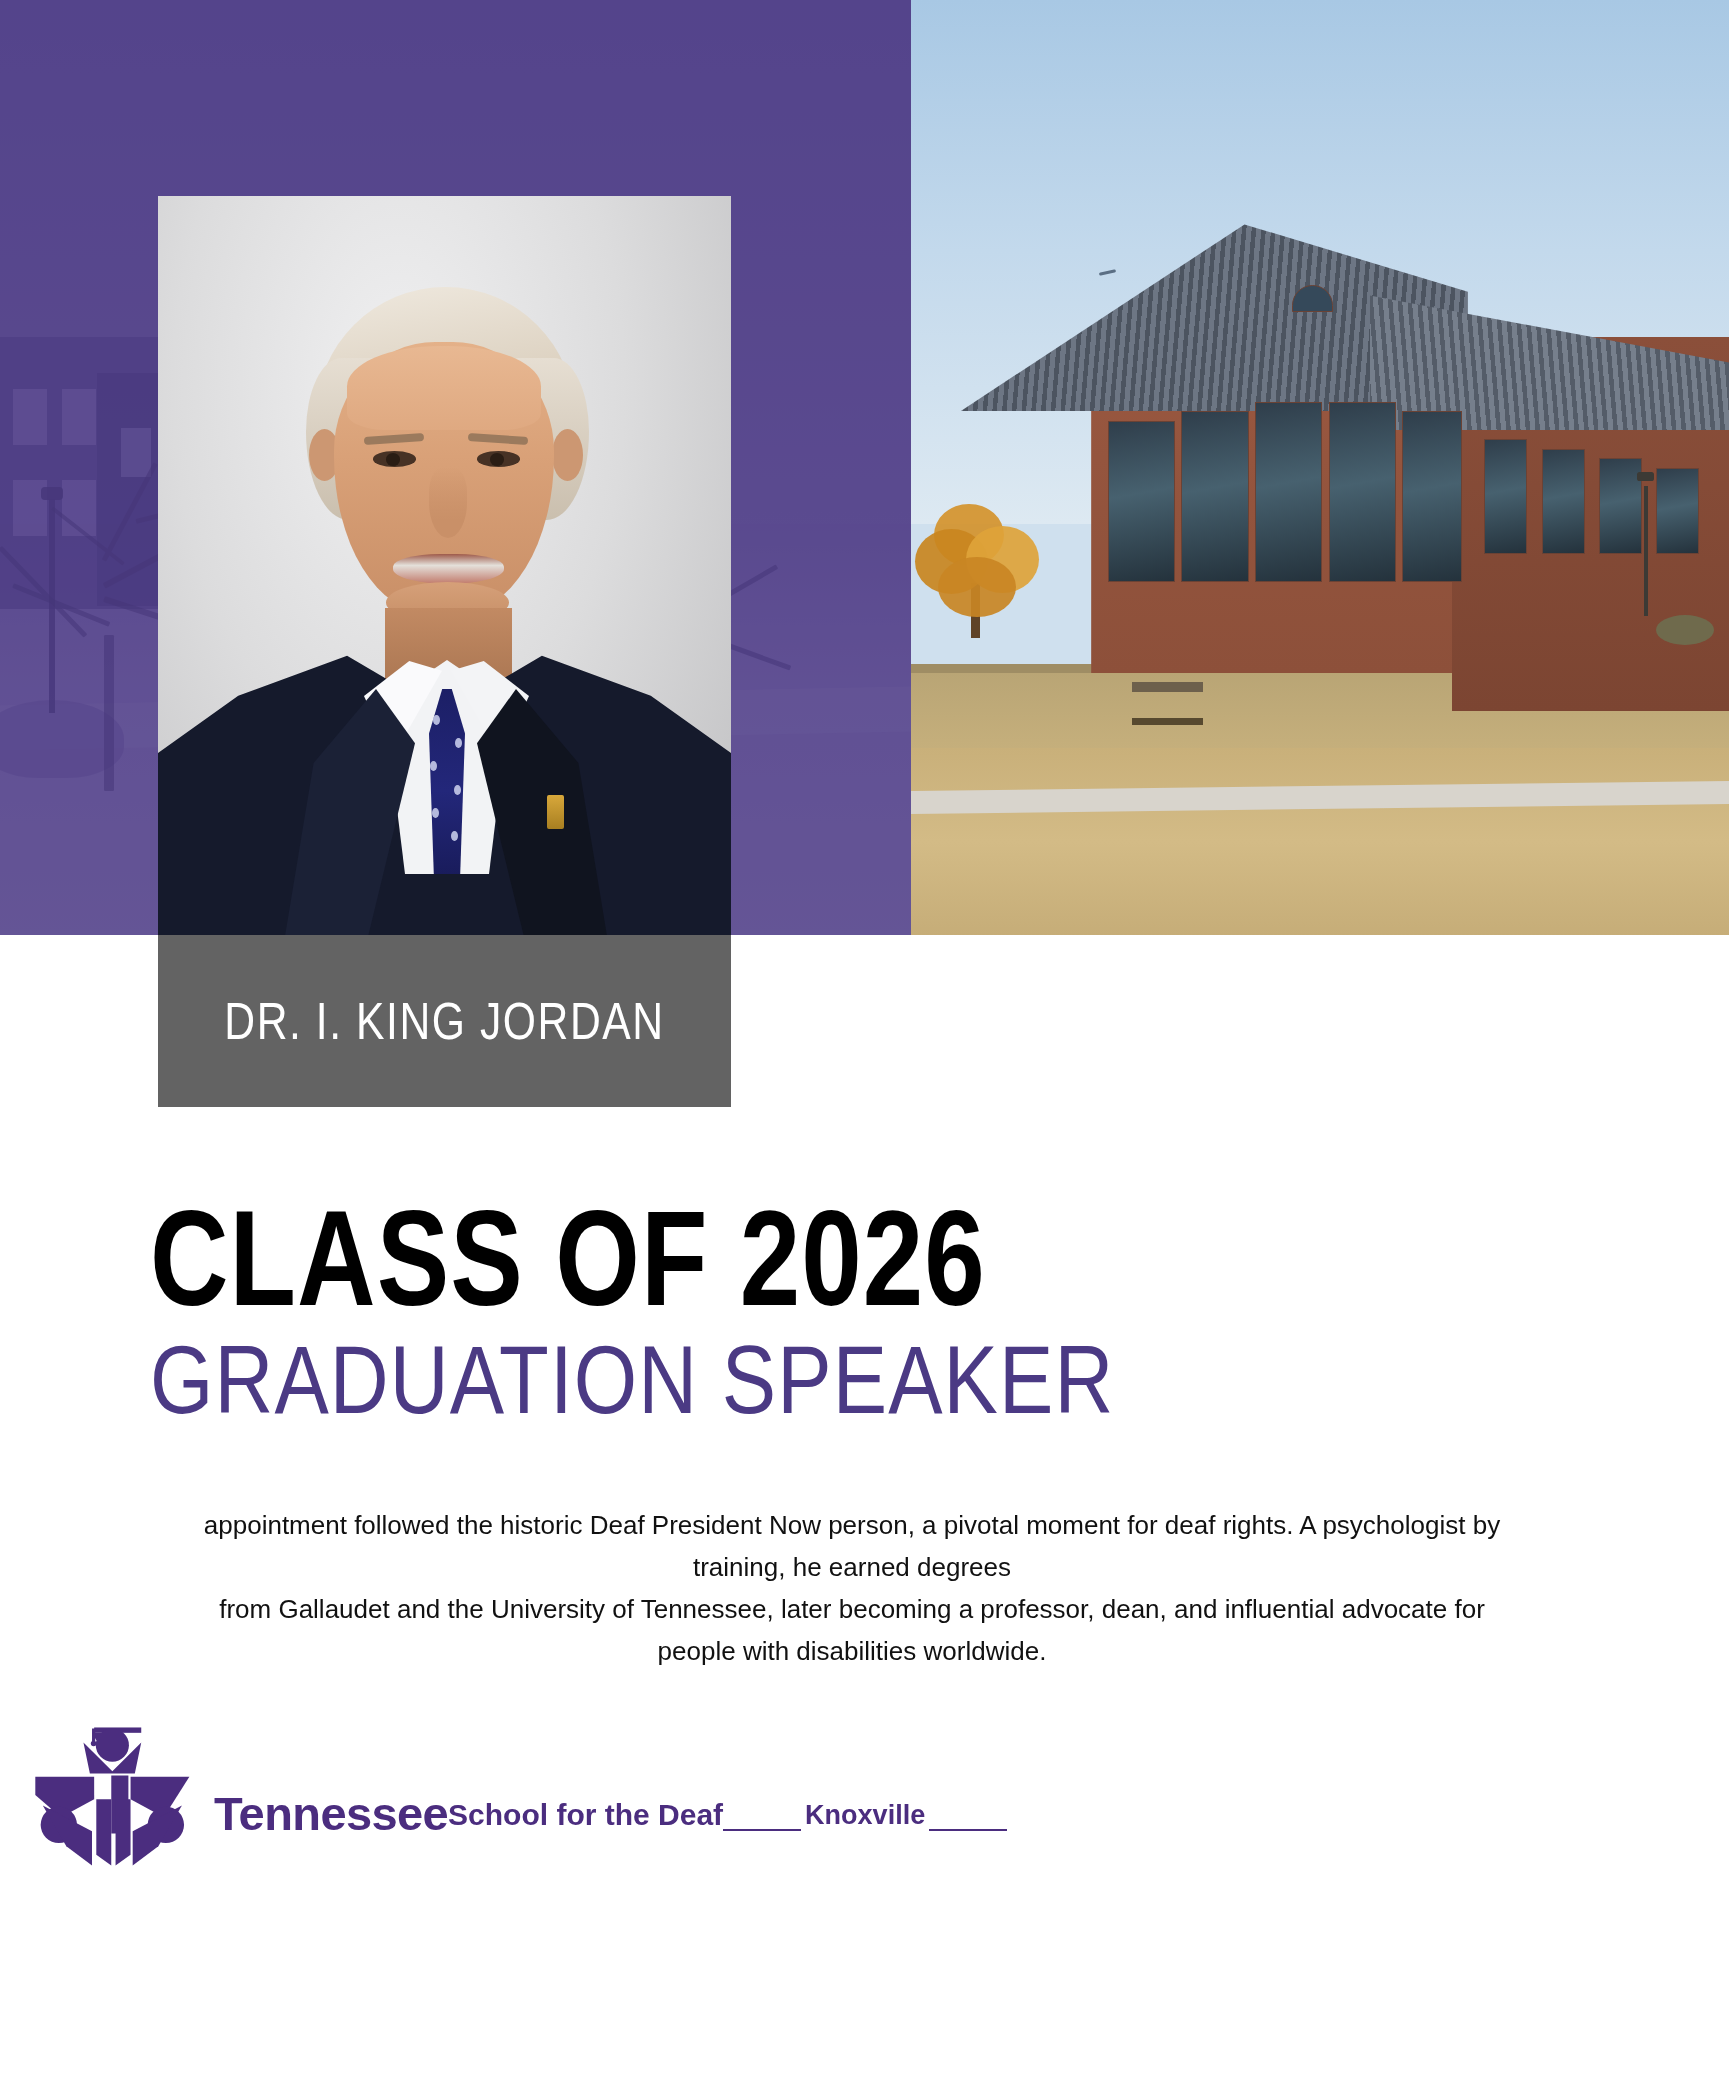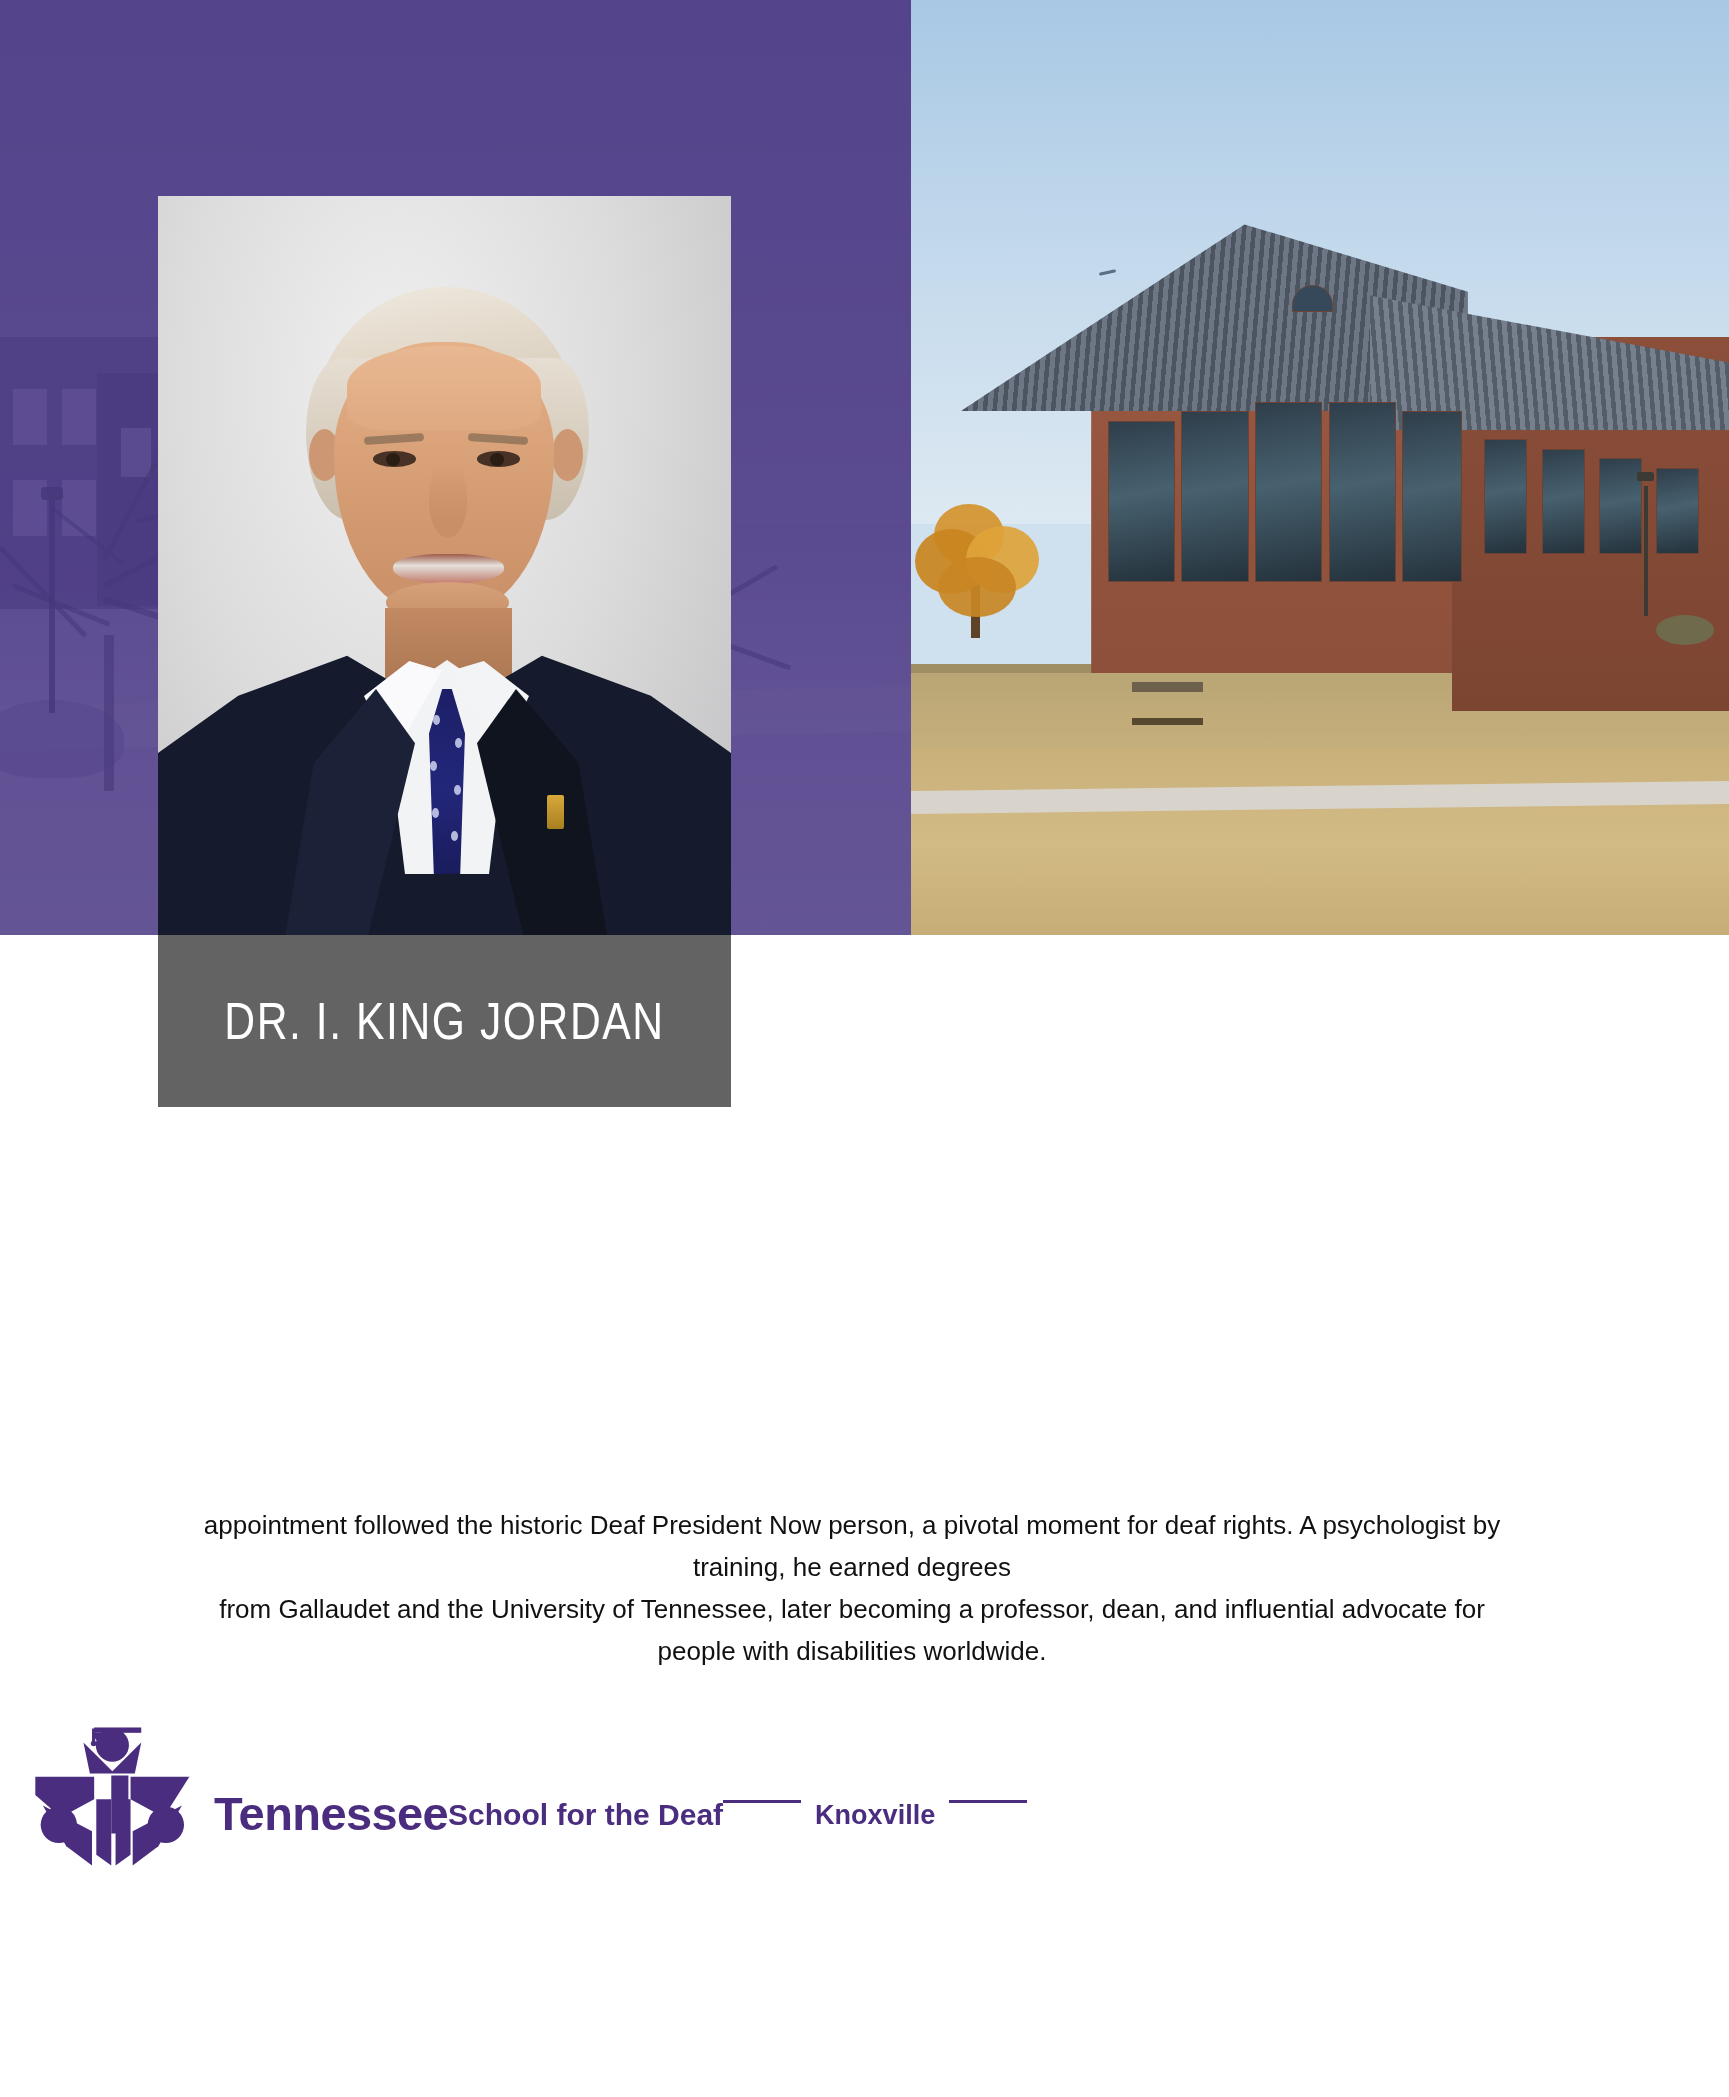--- a/index.html
+++ b/index.html
@@ -473,22 +473,22 @@
   }
   .logo-sub {
     color: #4b2d7f;
     font-size: 30px;
     font-weight: 700;
     margin-top: 5.2px;
     font-family: "Liberation Sans", sans-serif;
   }
   .logo-city-row {
     display: flex;
-    align-items: flex-start;
-    gap: 14px;
+    align-items: flex-end;
+    gap: 4px;
     margin-top: 7.8px;
   }
   .logo-rule {
     width: 78px; height: 2.6px; background: #4b2d7f;
   }
   .logo-city {
     color: #4b2d7f;
     font-size: 27px;
     font-weight: 700;
     font-family: "Liberation Sans", sans-serif;
@@ -610,20 +610,24 @@
       <div class="p-tie-dot" style="left:293px; top:635px;"></div>
       <div class="p-pin"></div>
     </div>
   </div>
 
   <div class="name-banner">
     <div class="name-text">DR. I. KING JORDAN</div>
   </div>
 
 
+  <div class="title-block">
+    <div class="title-main">CLASS OF 2026</div>
+    <div class="title-sub">GRADUATION SPEAKER</div>
+  </div>
 
   <div class="body-copy">
     <p>appointment followed the historic Deaf President Now person, a pivotal moment for deaf rights. A psychologist by training, he earned degrees</p>
     <p>from Gallaudet and the University of Tennessee, later becoming a professor, dean, and influential advocate for people with disabilities worldwide.</p>
   </div>
 
   <div class="logo-wrap">
     <svg class="logo-mark" viewBox="0 0 200 200">
 
       <rect x="88" y="21" width="44" height="5" fill="#4B2D7F"></rect>

